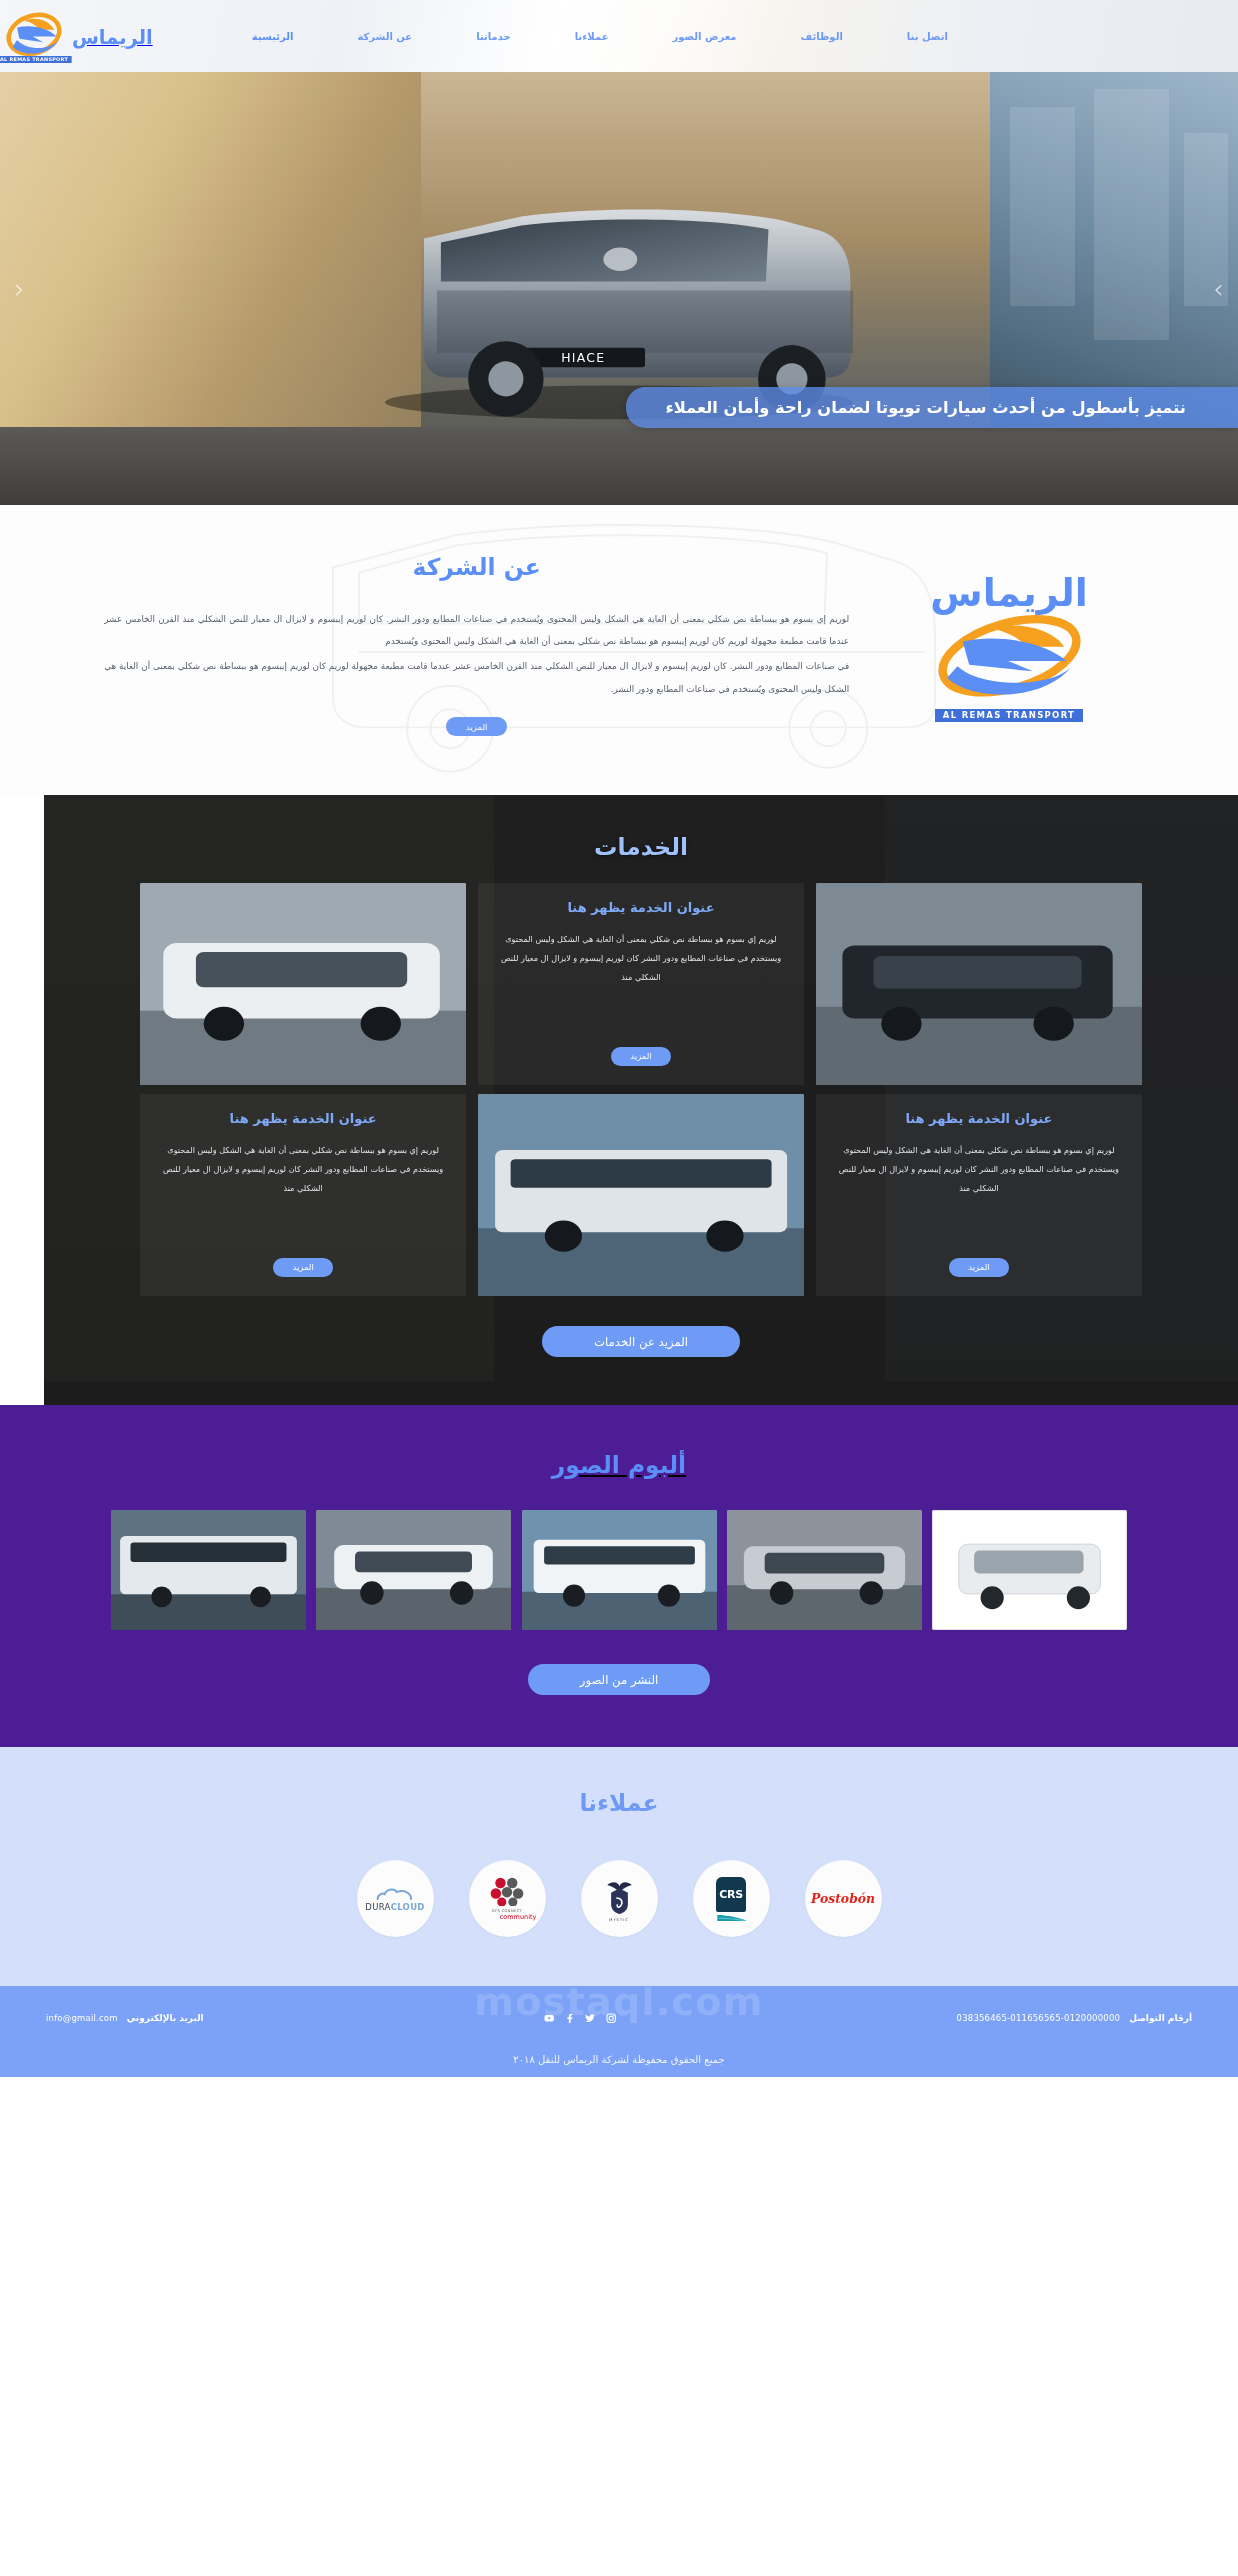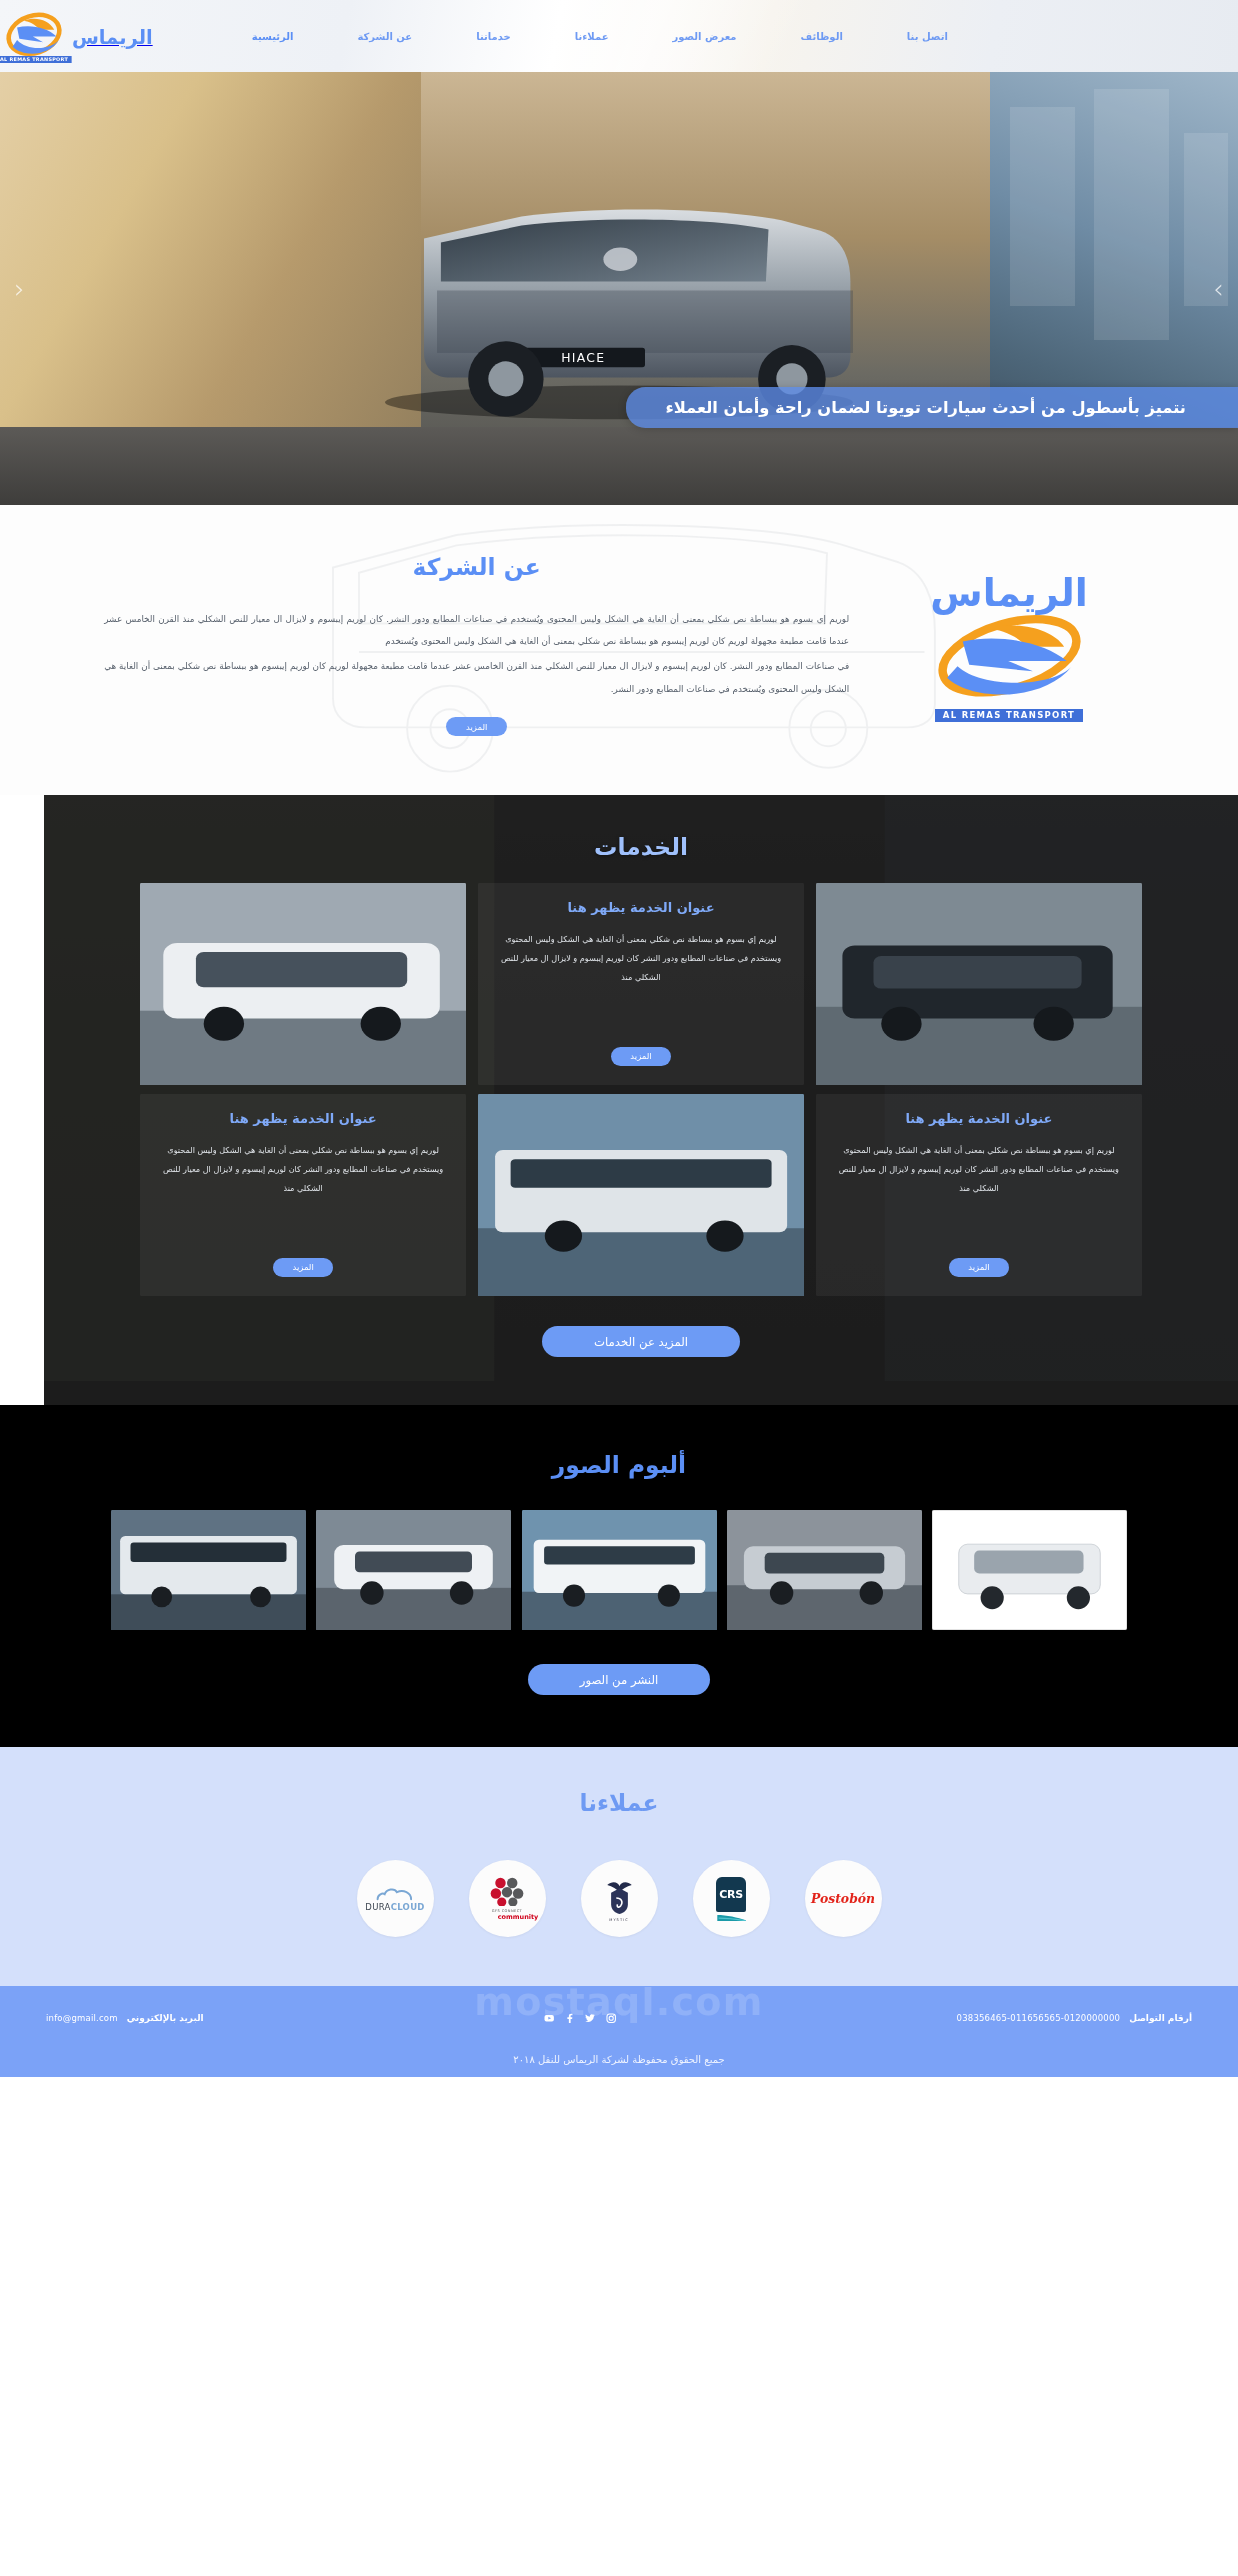--- a/index.html
+++ b/index.html
@@ -132,42 +132,42 @@
   .svc-card{
     background:rgba(255,255,255,.055); border-radius:1.3px; padding:17px 19.5px 19.5px;
     min-height:202px; display:flex; flex-direction:column;
   }
   .svc-card h3{ color:#7fa9f7; font-size:13px; font-weight:700; text-align:center; margin-bottom:14.3px;}
   .svc-card p{ color:#dfe3e8; font-size:8.1px; line-height:2.35; text-align:center; flex:1;}
   .svc-card .btn{ align-self:center; margin-top:9px; }
   .svc-cta{ text-align:center; margin-top:30px; }
 
   
-  .gallery{ padding:46px 0 52px; background:#000000;text-decoration:underline; }
+  .gallery{ padding:46px 0 52px; background:#4c1d95;text-decoration:underline; }
   .gallery .sec-title{ margin-bottom:31px; }
   .gal-row{ display:flex; justify-content:center; gap:10.4px; padding:0 98px; align-items:center;}
   .gal-item{ width:195px; height:120px; overflow:hidden; position:relative; border-radius:1.3px;}
   .gal-item.first{ border:0.7px solid #e2e2e2; background:#fff; }
   .gal-cta{ text-align:center; margin-top:34px; }
 
   
   .clients{ background:#d4e0fb; padding:42px 0 49px; }
   .clients .sec-title{ color:#6e9af3; margin-bottom:43px; }
   .cli-row{ display:flex; justify-content:center; gap:35px; }
   .cli-badge{
     width:77px; height:77px; border-radius:50%; background:#fcfcfc;
     display:flex; align-items:center; justify-content:center; flex-direction:column;
     box-shadow:0 0.7px 2.6px rgba(0,0,0,.06);
   }
   .cli-postobon{ color:#e2231a; font-family:"DejaVu Serif",serif; font-style:italic; font-weight:700; font-size:12.4px;}
   .cli-crs-box{ width:30px;height:35px;background:#12384f;border-radius:5.9px 5.9px 2px 2px;display:flex;align-items:center;justify-content:center;color:#fff;font-weight:700;font-size:11px;letter-spacing:-0.3px;}
   .cli-crs-wave{ width:31px;height:8.5px;margin-top:1.3px;}
   .cli-mystic-lbl{ font-size:3.6px;letter-spacing:1px;color:#3a3a4a;margin-top:2px;}
   .cli-gfs-lbl{ font-size:3.6px;letter-spacing:0.4px;color:#555;margin-top:2.6px;}
-  .cli-gfs-comm{ font-size:6.5px;color:#d0021b;font-weight:700;margin-left:22px;}
+  .cli-gfs-comm{ font-size:6.5px;color:#d0021b;font-weight:400;margin-left:22px;}
   .cli-dura{ font-size:8.5px;letter-spacing:0.3px;}
   .cli-dura .a{ color:#3c4550; font-weight:400;}
   .cli-dura .b{ color:#7aa7d4; font-weight:700;}
 
   
   .footer{
     background:#7ba2f7; color:#fff; padding:18px 0 0; position:relative; overflow:hidden;
   }
   .footer-wm{
     position:absolute; top:-6.5px; left:50%; transform:translateX(-50%);

